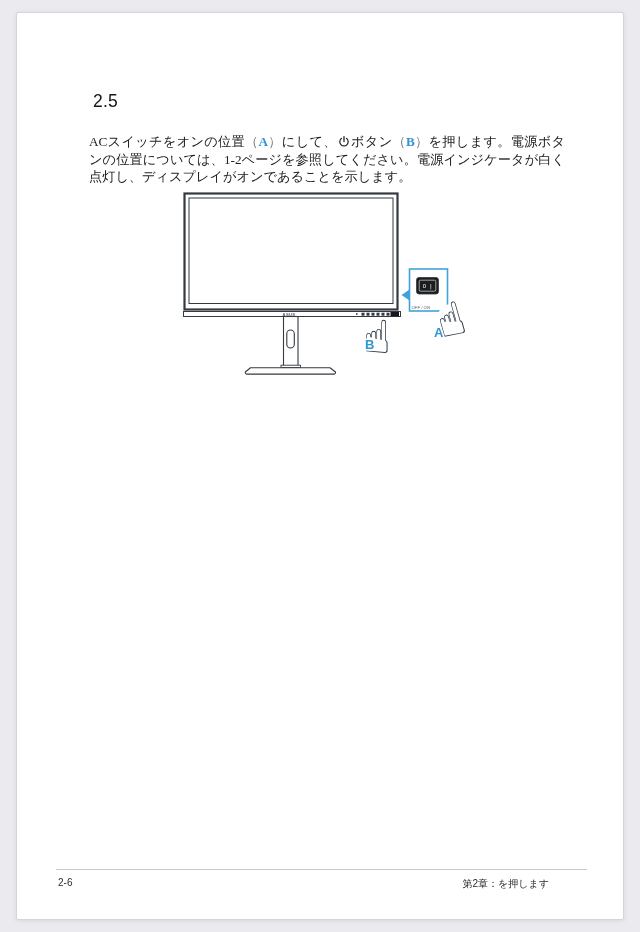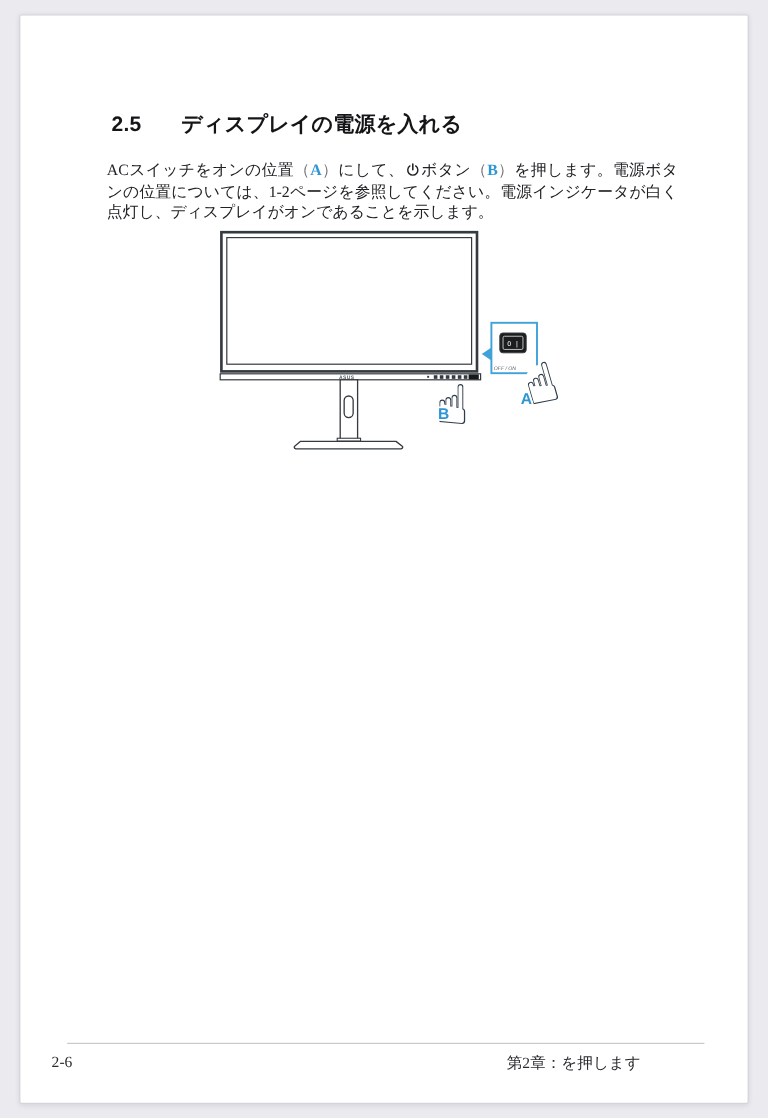--- a/index.html
+++ b/index.html
@@ -15,21 +15,21 @@
     position:absolute;left:16px;top:12px;width:608px;height:908px;
     background:#ffffff;
     border:1px solid #d4d4da;
     border-radius:2px;
     box-shadow:0 1px 4px rgba(40,40,60,0.10);
     box-sizing:border-box;
   }
   .heading{
     position:absolute;left:76px;top:78px;
     display:flex;align-items:baseline;
-    font-weight:700;font-size:17.5px;letter-spacing:0.2px;
+    font-weight:400;font-size:17.5px;letter-spacing:0.2px;
     color:#141517;
   }
   .heading .num{display:inline-block;width:58px;}
   .para{
     position:absolute;left:72px;top:107px;width:476px;
     font-size:13.2px;line-height:17.4px;
     color:#212225;
     text-align:justify;
     font-family:Liberation Serif, serif;
   }
@@ -37,43 +37,42 @@
   .ref{color:#2e96d5;font-weight:700;}
   .power-glyph{vertical-align:-1.5px;margin:0 1px;}
   .figure-wrap{
     position:absolute;left:144px;top:173px;width:320px;height:205px;
   }
   .footer-rule{
     position:absolute;left:39px;top:856px;width:531px;height:1px;
     background:#c9c9cd;
   }
   .footer-row{
-    position:absolute;left:24px;top:864px;width:531px;height:16px;
-    font-size:13px;color:#2a2b2e;font-family:Liberation Serif, serif;
+    position:absolute;left:39px;top:864px;width:531px;height:16px;
+    font-size:10px;color:#2a2b2e;
   }
   .footer-left{position:absolute;left:2px;top:0;}
   .footer-right{position:absolute;right:38px;top:0;}
   .hand-label{
     font-size:13px;font-weight:700;fill:#2e96d5;
     stroke:#ffffff;stroke-width:3px;paint-order:stroke;
     font-family:"Liberation Sans", sans-serif;
   }
   .hand-glyph{
     font-family:"DejaVu Sans", sans-serif;
     fill:#2e3b49;
   }
 </style>
 </head>
 <body>
 
 <div class="sheet">
 
   <div class="heading">
     <span class="num">2.5</span>
-    <span>ディスプレイの電源を入れる</span>
   </div>
 
   <p class="para"><span>ACスイッチをオンの位置</span><span class="paren">（</span><span class="ref">A</span><span class="paren">）</span><span>にして、</span><svg class="power-glyph" width="12" height="13" viewBox="0 0 24 24">
         <path d="M12 2.5 v9.5" stroke="#212225" stroke-width="2.6" fill="none" stroke-linecap="round"></path>
         <path d="M7.2 5.6 a8.4 8.4 0 1 0 9.6 0" stroke="#212225" stroke-width="2.4" fill="none" stroke-linecap="round"></path>
       </svg><span>ボタン</span><span class="paren">（</span><span class="ref">B</span><span class="paren">）</span><span>を押します。電源ボタンの位置については、1-2ページを参照してください。電源インジケータが白く点灯し、ディスプレイがオンであることを示します。</span></p>
 
   <div class="figure-wrap">
     <svg width="320" height="205" viewBox="160 185 320 205">
 

